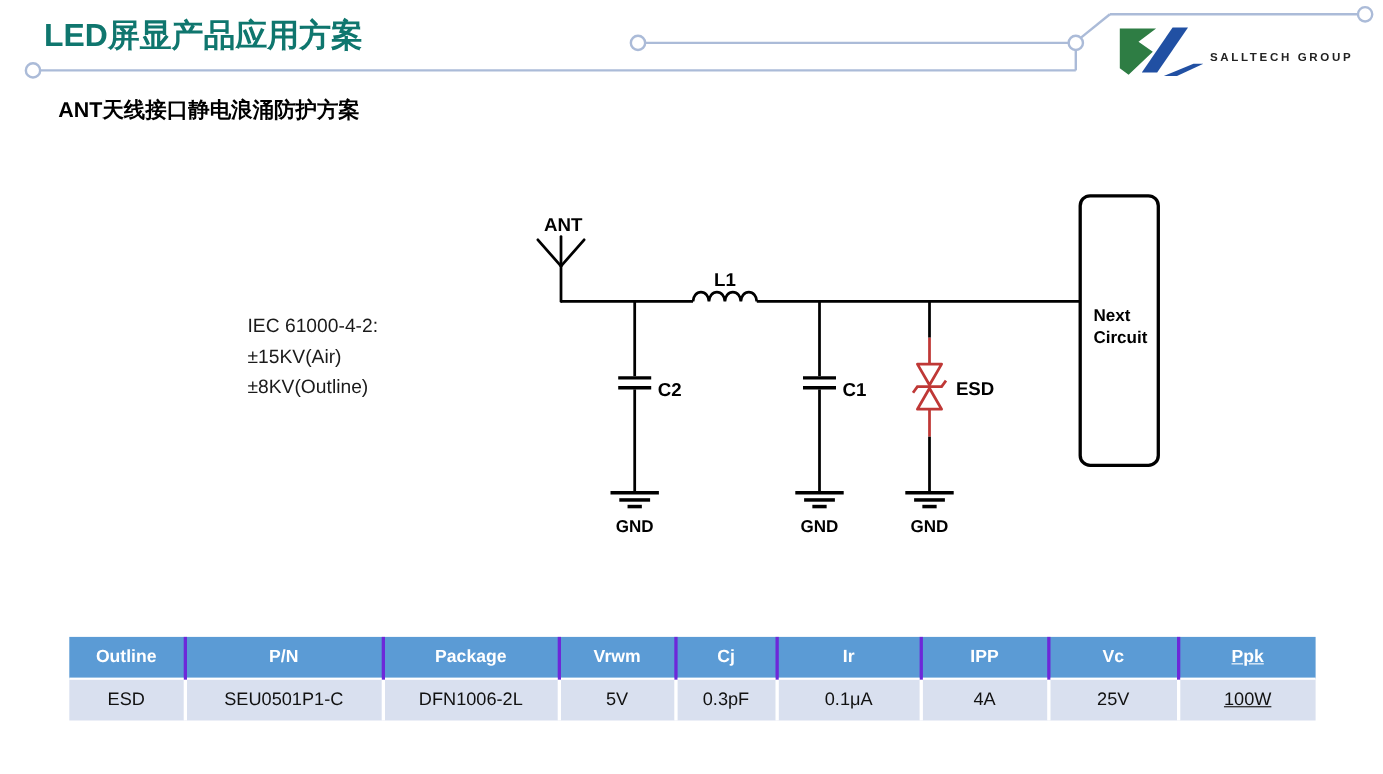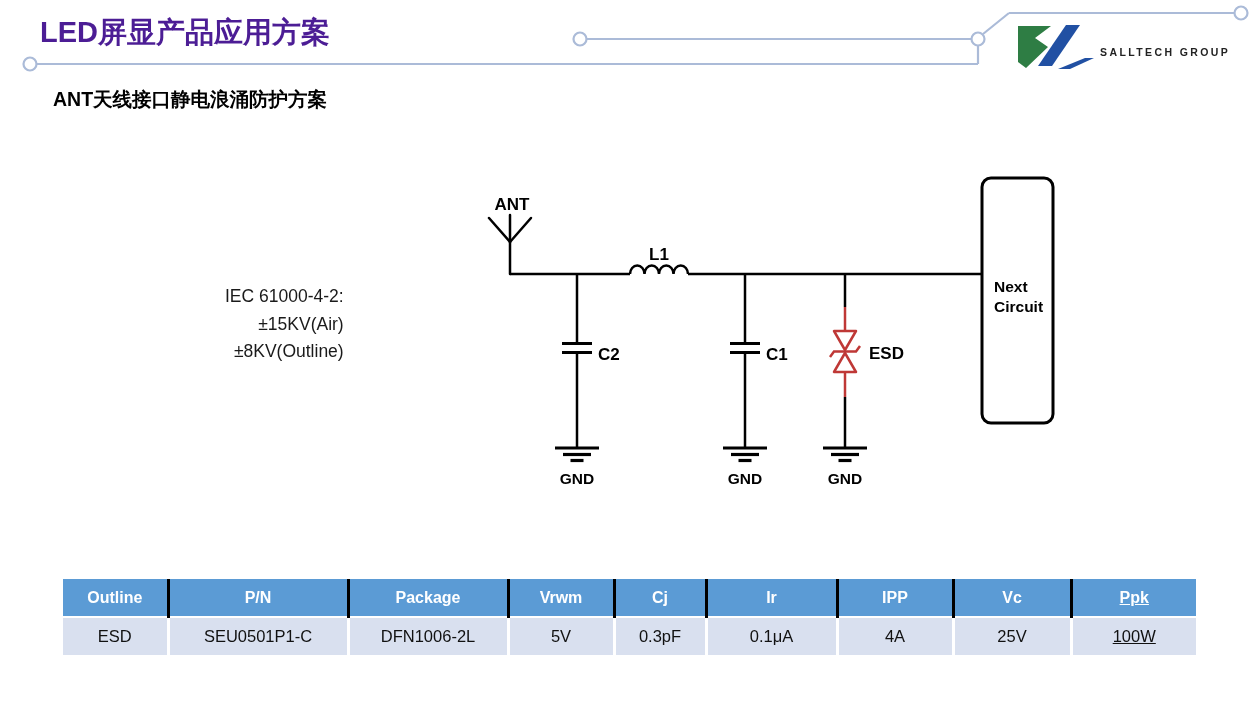--- a/index.html
+++ b/index.html
@@ -1,21 +1,21 @@
 <!DOCTYPE html>
 <html><head>
 <meta charset="utf-8">
 <style>
   * { margin: 0; padding: 0; box-sizing: border-box; }
   html, body { width: 1257px; height: 704px; background: #ffffff; overflow: hidden; }
   body { position: relative; font-family: "Liberation Sans", "DejaVu Sans", sans-serif; }
 
   .page-title {
     position: absolute; left: 40px; top: 13px;
-    font-size: 29px; font-weight: 700; color: #4c1d95;
+    font-size: 29px; font-weight: 700; color: #0f766e;
     white-space: nowrap;
   }
   .deco-svg { position: absolute; left: 0; top: 0; }
 
   .logo {
     position: absolute; left: 1014px; top: 20px; width: 230px; height: 62px;
     display: flex; align-items: center;
   }
   .logo-mark { width: 80px; height: 56px; flex: 0 0 auto; }
   .logo-text { margin-left: 6px; }
@@ -23,34 +23,34 @@
   .logo-en { font-size: 10.5px; font-weight: 700; color: #222; letter-spacing: 2.4px; margin-top: 2px; white-space: nowrap; }
 
   .subtitle {
     position: absolute; left: 53px; top: 86px;
     font-size: 19.5px; font-weight: 700; color: #000;
     white-space: nowrap;
   }
 
   .iec-note {
     position: absolute; left: 225px; top: 283px;
-    font-size: 17.5px; line-height: 27.5px; color: #1a1a1a; text-align: right;
+    font-size: 17.5px; line-height: 27.5px; color: #1a1a1a;
   }
 
   .circuit-svg { position: absolute; left: 0; top: 0; }
   .circuit-svg text { font-family: "Liberation Sans", "DejaVu Sans", sans-serif; }
 
   .spec-table {
     position: absolute; left: 63px; top: 579px; width: 1133px;
     border-collapse: collapse; table-layout: fixed;
   }
   .spec-table th {
     background: #5B9BD5; color: #ffffff; font-size: 16px; font-weight: 700;
     height: 38px; text-align: center; vertical-align: middle;
-    border-right: 3px solid #000000; border-bottom: 2px solid #ffffff;
+    border-right: 3px solid #6d28d9; border-bottom: 2px solid #ffffff;
   }
   .spec-table td {
     background: #D9E0EF; color: #111; font-size: 16.5px; font-weight: 400;
     height: 38px; text-align: center; vertical-align: middle;
     border-right: 3px solid #ffffff;
   }
   .spec-table th:last-child, .spec-table td:last-child { border-right: none; text-decoration: underline; }
 </style>
 </head>
 <body>

